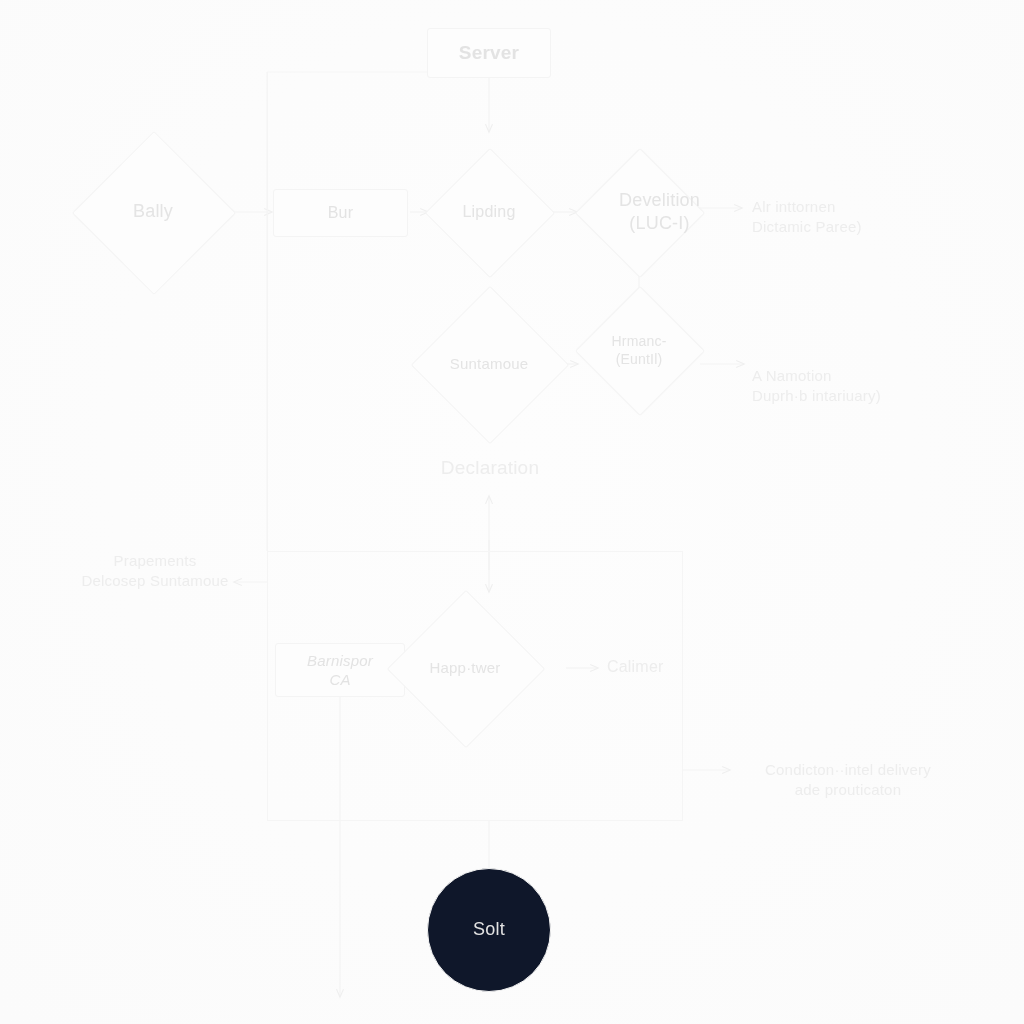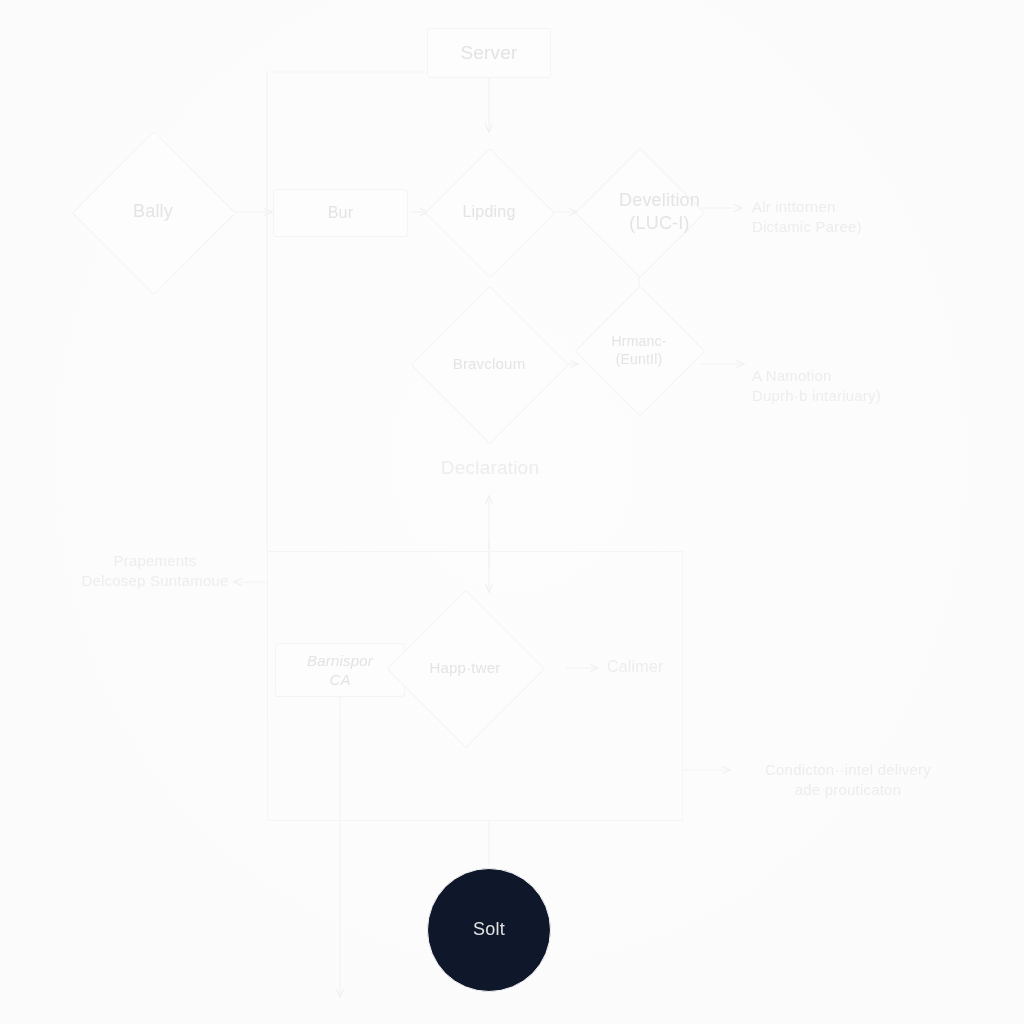--- a/index.html
+++ b/index.html
@@ -143,21 +143,21 @@
     <g fill="none" stroke="#f5f5f5" stroke-width="1.1">
       <path d="M267,72 L489,72"></path>
       <path d="M267,72 L267,551"></path>
     </g>
   </svg>
 
   <div class="container-box" style="left:267px; top:72px; width:222px; height:479px; border-top:none; border-right:none; border-bottom:none;"></div>
 
   <div class="container-box" style="left:267px; top:551px; width:416px; height:270px;"></div>
 
-  <div class="node rect" style="left:427px; top:28px; width:124px; height:50px; font-size:19px;">
+  <div class="node rect" style="left:427px; top:28px; width:124px; height:50px; font-size:19px;font-weight:bold;">
     <span>Server</span>
   </div>
 
   <div class="diamond-wrap" style="left:96px; top:155px; width:114px; height:114px;">
     <div class="diamond-shape"></div>
     <div class="diamond-label" style="font-size:18px;">Bally</div>
   </div>
 
   <div class="node rect" style="left:273px; top:189px; width:135px; height:48px; font-size:16px;">
     <span>Bur</span>
@@ -171,21 +171,21 @@
   <div class="diamond-wrap" style="left:594px; top:167px; width:90px; height:90px;">
     <div class="diamond-shape"></div>
     <div class="diamond-label" style="font-size:18px;margin-left:41px;">
       <span class="lbl-line">Develition</span>
       <span class="lbl-line">(LUC-I)</span>
     </div>
   </div>
 
   <div class="diamond-wrap" style="left:434px; top:309px; width:110px; height:110px;">
     <div class="diamond-shape"></div>
-    <div class="diamond-label" style="font-size:15px;">Bravcloum</div>
+    <div class="diamond-label" style="font-size:15px;">Suntamoue</div>
   </div>
 
   <div class="diamond-wrap" style="left:594px; top:305px; width:90px; height:90px;">
     <div class="diamond-shape"></div>
     <div class="diamond-label" style="font-size:14px;">
       <span class="lbl-line">Hrmanc-</span>
       <span class="lbl-line">(EuntIl)</span>
     </div>
   </div>
 

